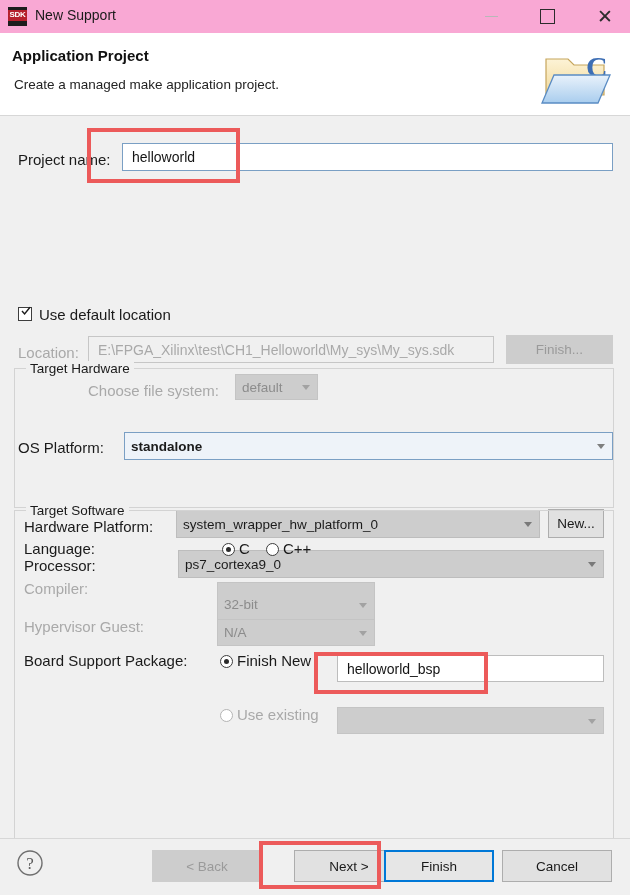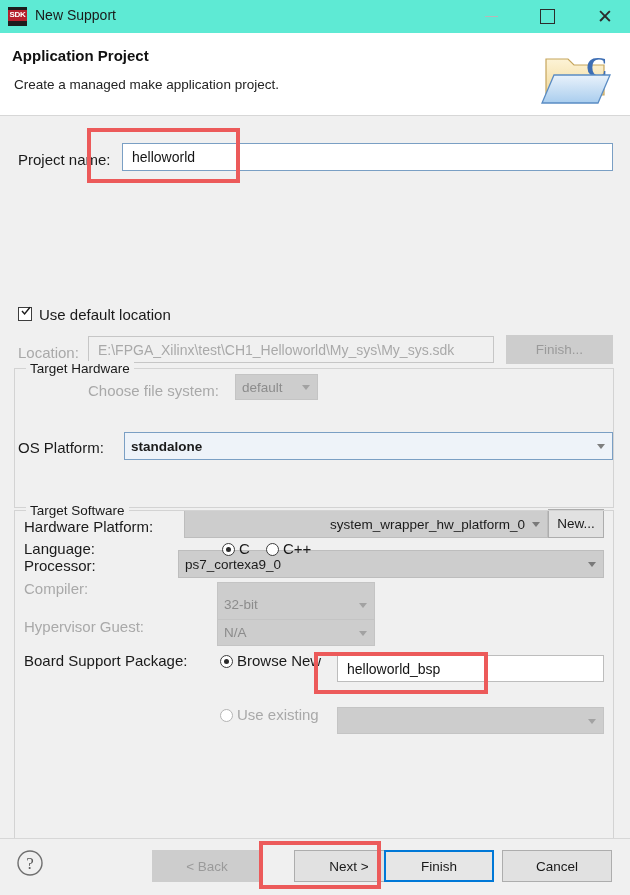--- a/index.html
+++ b/index.html
@@ -15,21 +15,21 @@
     color: #1a1a1a;
     overflow: hidden;
     position: relative;
   }
 
   
   #titlebar {
     position: absolute;
     left: 0; top: 0;
     width: 630px; height: 33px;
-    background: #5eead4;
+    background: #f9a8d4;
     display: flex;
     align-items: center;
   }
   #sdk-icon {
     position: absolute;
     left: 8px; top: 7px;
     width: 19px; height: 19px;
     background: #1d1d1d;
     overflow: hidden;
   }
@@ -320,21 +320,21 @@
   <div class="lbl" style="left:18px; top:323px;">OS Platform:</div>
   <div class="combo focus" style="left:124px; top:316px; width:489px; height:28px;">
     <span>standalone</span>
     <span class="arrow"></span>
   </div>
 
   <div class="group" style="left:14px; top:252px; width:600px; height:140px;"></div>
   <div class="group-title" style="left:26px; top:245px;">Target Hardware</div>
 
   <div class="lbl" style="left:24px; top:402px;">Hardware Platform:</div>
-  <div class="combo gray" style="left:184px; top:394px; width:364px; height:28px;justify-content:flex-end;">
+  <div class="combo gray" style="left:176px; top:394px; width:364px; height:28px;">
     <span>system_wrapper_hw_platform_0</span>
     <span class="arrow"></span>
   </div>
   <div class="btn" style="left:548px; top:393px; width:56px; height:29px;">New...</div>
 
   <div class="lbl" style="left:24px; top:441px;">Processor:</div>
   <div class="combo gray" style="left:178px; top:434px; width:426px; height:28px;">
     <span>ps7_cortexa9_0</span>
     <span class="arrow"></span>
   </div>
@@ -355,21 +355,21 @@
   </div>
 
   <div class="lbl dim" style="left:24px; top:502px;">Hypervisor Guest:</div>
   <div class="combo disabled" style="left:217px; top:503px; width:158px; height:27px;">
     <span>N/A</span>
     <span class="arrow"></span>
   </div>
 
   <div class="lbl" style="left:24px; top:536px;">Board Support Package:</div>
   <div class="radio checked" style="left:220px; top:539px;"></div>
-  <div class="lbl" style="left:237px; top:536px;">Browse New</div>
+  <div class="lbl" style="left:237px; top:536px;">Finish New</div>
   <div class="textfield plain" style="left:337px; top:539px; width:267px; height:27px;">helloworld_bsp</div>
 
   <div class="radio dim" style="left:220px; top:593px;"></div>
   <div class="lbl dim" style="left:237px; top:590px;">Use existing</div>
   <div class="combo disabled" style="left:337px; top:591px; width:267px; height:27px;">
     <span></span>
     <span class="arrow"></span>
   </div>
 
   <div class="redbox" style="left:87px; top:12px; width:153px; height:55px;"></div>

